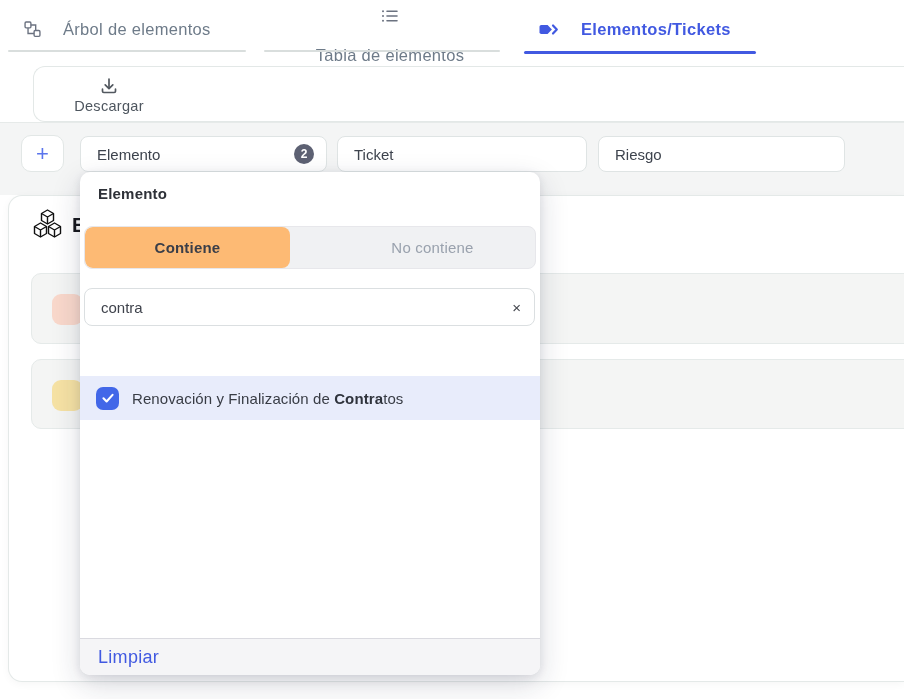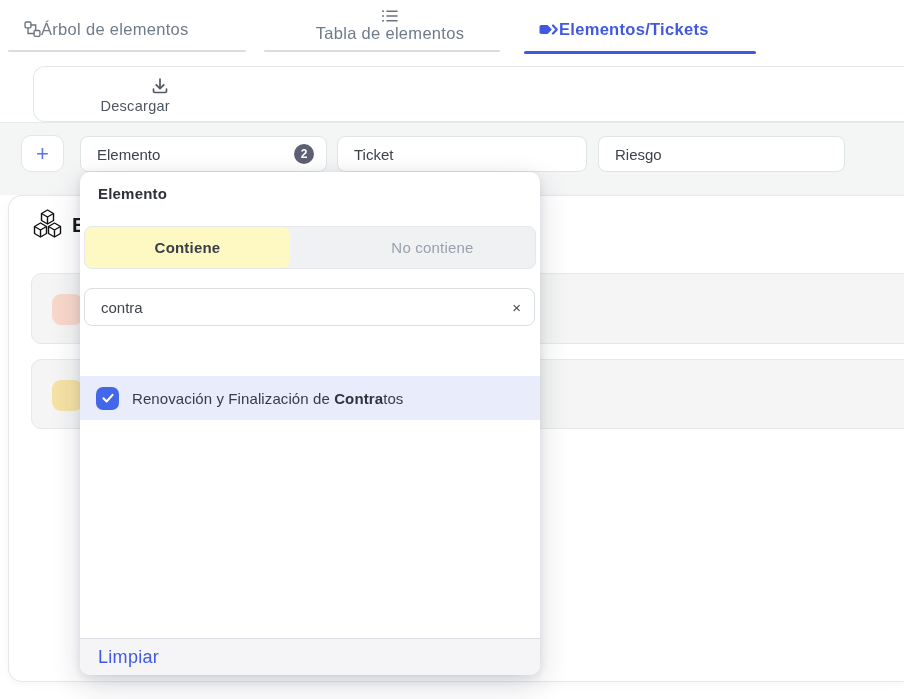--- a/index.html
+++ b/index.html
@@ -2,36 +2,36 @@
 <html style="--accent: #4159e1; --check: #4267e8; --peach: #f9d8cb; --yellow: #f6e2a4;"><head>
 <meta charset="utf-8">
 <style>
   * { margin:0; padding:0; box-sizing:border-box; }
   html,body { width:904px; height:699px; overflow:hidden; background:#fff;
     font-family:"Liberation Sans", sans-serif; color:#3d434d; }
   .stage { position:relative; width:904px; height:699px; }
 
   
   .tab { position:absolute; top:8px; height:42px; display:flex; align-items:center;
-    cursor:pointer; letter-spacing:.3px; }
+    gap:22px; cursor:pointer; letter-spacing:.3px; }
   .tab .lbl { font-size:16.5px; font-weight:500; color:#6e7b89; }
   .tab .underline { position:absolute; left:0; right:0; bottom:-2px; height:2px;
     background:#d9dedd; border-radius:2px; }
   .tab.active .lbl { color:var(--accent); font-weight:600; }
   .tab.active .underline { background:var(--accent); height:3px; bottom:-4px; }
   #tab1 { left:8px;  width:238px; padding-left:16px; }
   #tab2 { left:264px; width:236px; padding-left:16px;flex-direction:column; }
   #tab3 { left:524px; width:232px; padding-left:14px; }
 
   
   .dl-card { position:absolute; left:33px; top:66px; width:871px; height:56px;
     background:#fff; border:1px solid #e3e8e7; border-right:none;
     border-radius:12px 0 0 12px; }
   .dl-btn { position:absolute; left:14px; top:4px; width:122px; height:48px;
-    display:flex; flex-direction:column; align-items:flex-end; justify-content:center;
+    display:flex; flex-direction:column; align-items:center; justify-content:center;
     gap:2px; cursor:pointer; }
   .dl-btn .txt { font-size:14.5px; color:#4e565f; letter-spacing:.3px; }
 
   
   .filter-strip { position:absolute; left:0; top:122px; width:904px; height:73px;
     background:#f4f5f5; border-top:1px solid #e6eae9; }
   .plus-btn { position:absolute; left:21px; top:135px; width:43px; height:37px;
     background:#fff; border:1px solid #e2e7e6; border-radius:10px;
     color:#5b75ec; font-size:22px; font-weight:400; display:flex;
     align-items:center; justify-content:center; cursor:pointer; }
@@ -65,21 +65,21 @@
   .panel { position:absolute; left:80px; top:172px; width:460px; height:503px;
     background:#fff; border-radius:10px; z-index:10;
     box-shadow:0 10px 30px rgba(25,30,60,.16), 0 2px 8px rgba(25,30,60,.10); }
   .panel-title { position:absolute; left:18px; top:13px; font-size:15px;
     font-weight:700; color:#2e3138; letter-spacing:.2px; }
   .segmented { position:absolute; left:4px; right:4px; top:54px; height:43px;
     background:#f0f1f3; border:1px solid #e7e7eb; border-radius:8px;
     display:flex; overflow:hidden; }
   .seg { flex:1; display:flex; align-items:center; justify-content:center;
     font-size:15px; cursor:pointer; letter-spacing:.2px; }
-  .seg.selected { background:#fef9c3; border-radius:8px; color:#3a3e48;
+  .seg.selected { background:#fdba74; border-radius:8px; color:#3a3e48;
     font-weight:600; }
   .seg.unselected { color:#99a1ad; font-weight:500;margin-left:40px; }
   .search-wrap { position:absolute; left:4px; right:5px; top:116px; height:38px; }
   .search-input { width:100%; height:100%; border:1px solid #dbdfe1;
     border-radius:8px; padding:0 34px 0 16px; font-size:15px; color:#3f434c;
     font-family:"Liberation Sans", sans-serif; outline:none; background:#fff; }
   .clear-x { position:absolute; right:14px; top:50%; transform:translateY(-50%);
     font-size:15px; color:#44474e; cursor:pointer; line-height:1; }
   .option { position:absolute; left:0; right:0; height:44px; background:#e8ecfb;
     display:flex; align-items:center; padding-left:16px; gap:13px; cursor:pointer; }

